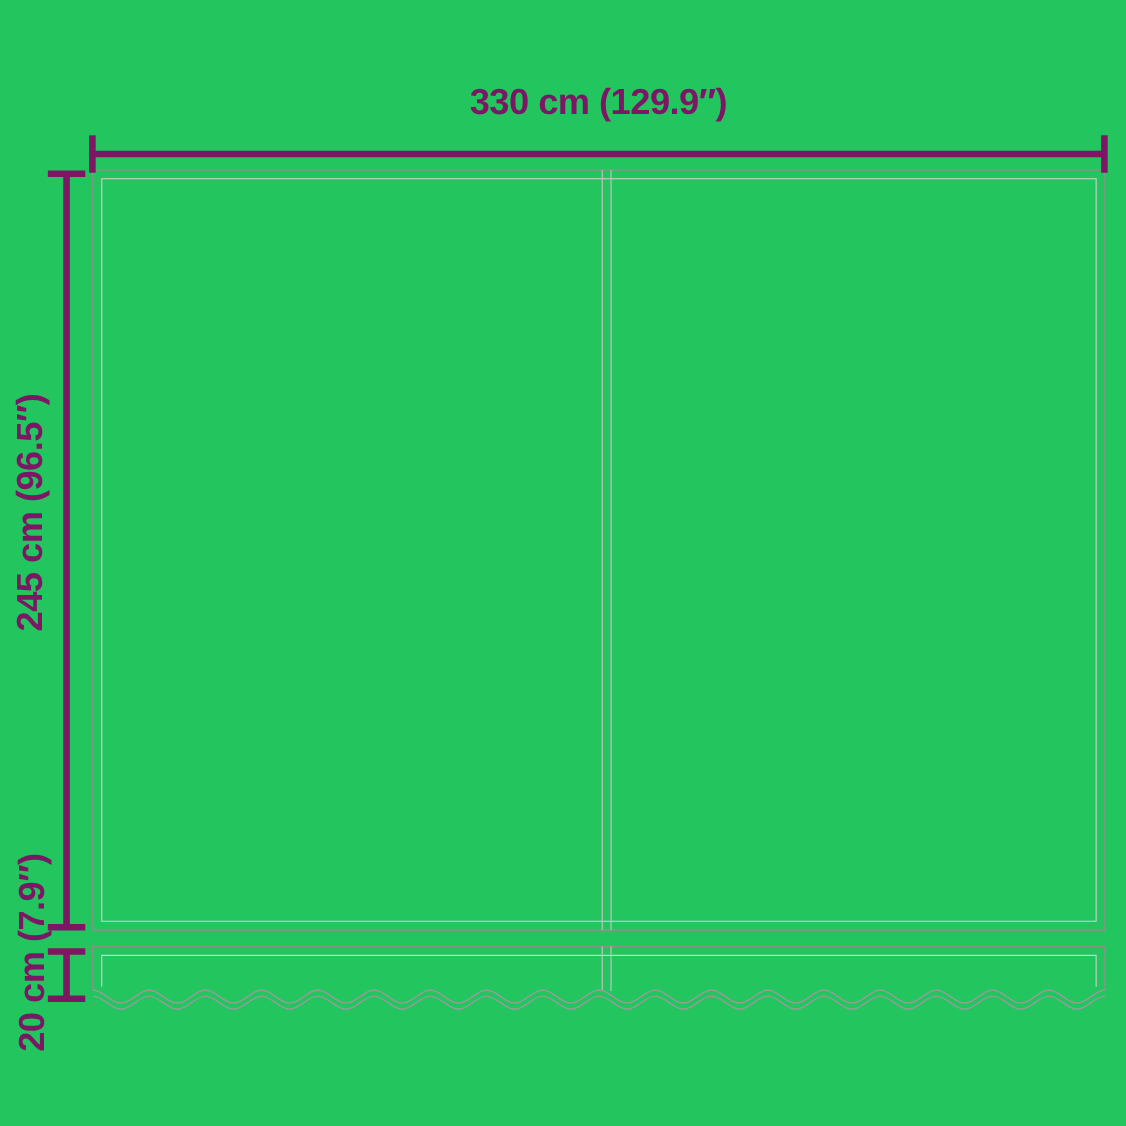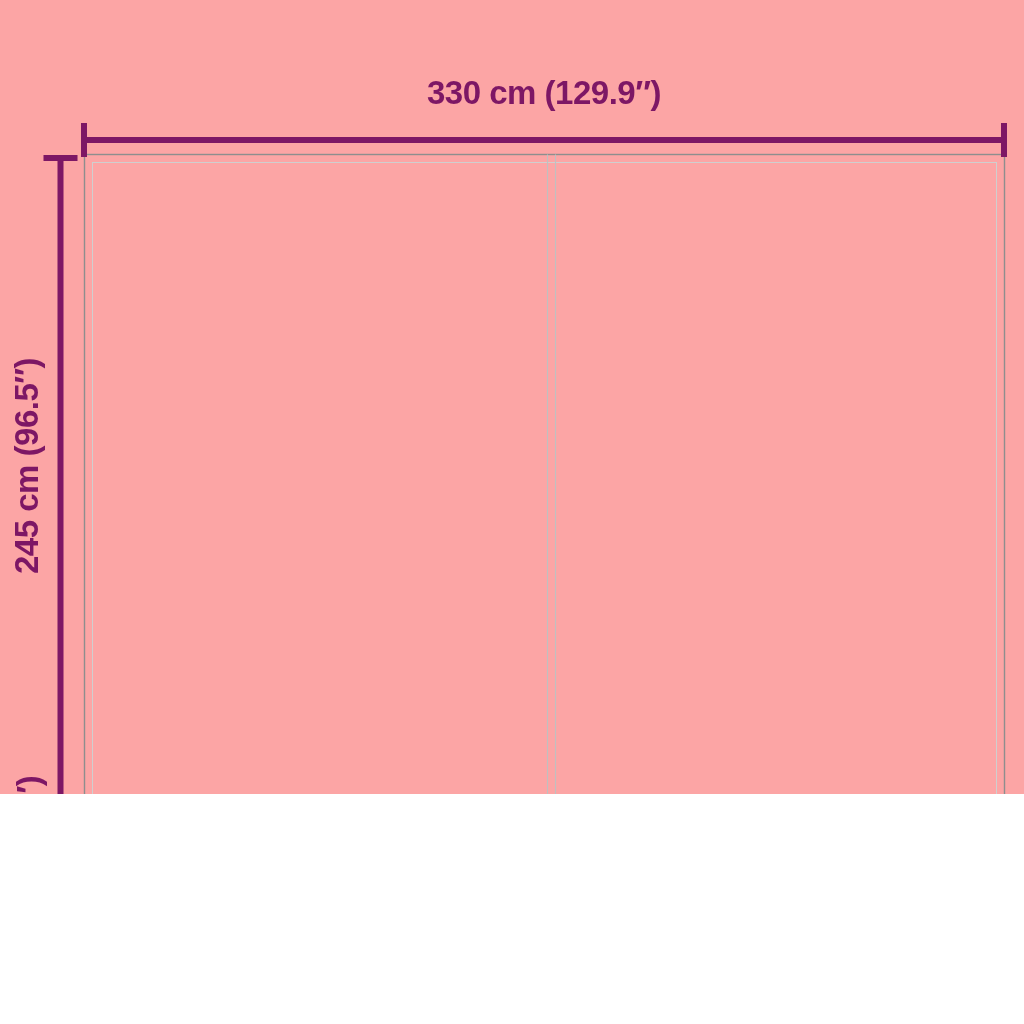--- a/index.html
+++ b/index.html
@@ -3,22 +3,22 @@
 <meta charset="utf-8">
 <style>
   html, body {
     margin: 0;
     padding: 0;
     background: #ffffff;
   }
   .stage {
     position: relative;
     width: 1024px;
-    height: 794px;
-    background: #fca5a5;
+    height: 1024px;
+    background: #22c55e;
     overflow: hidden;
   }
   svg { display: block; }
   .dim-label {
     font-family: "Liberation Sans", "DejaVu Sans", sans-serif;
     font-weight: bold;
     font-size: 33px;
     letter-spacing: -0.5px;
     fill: #7D1765;
   }

